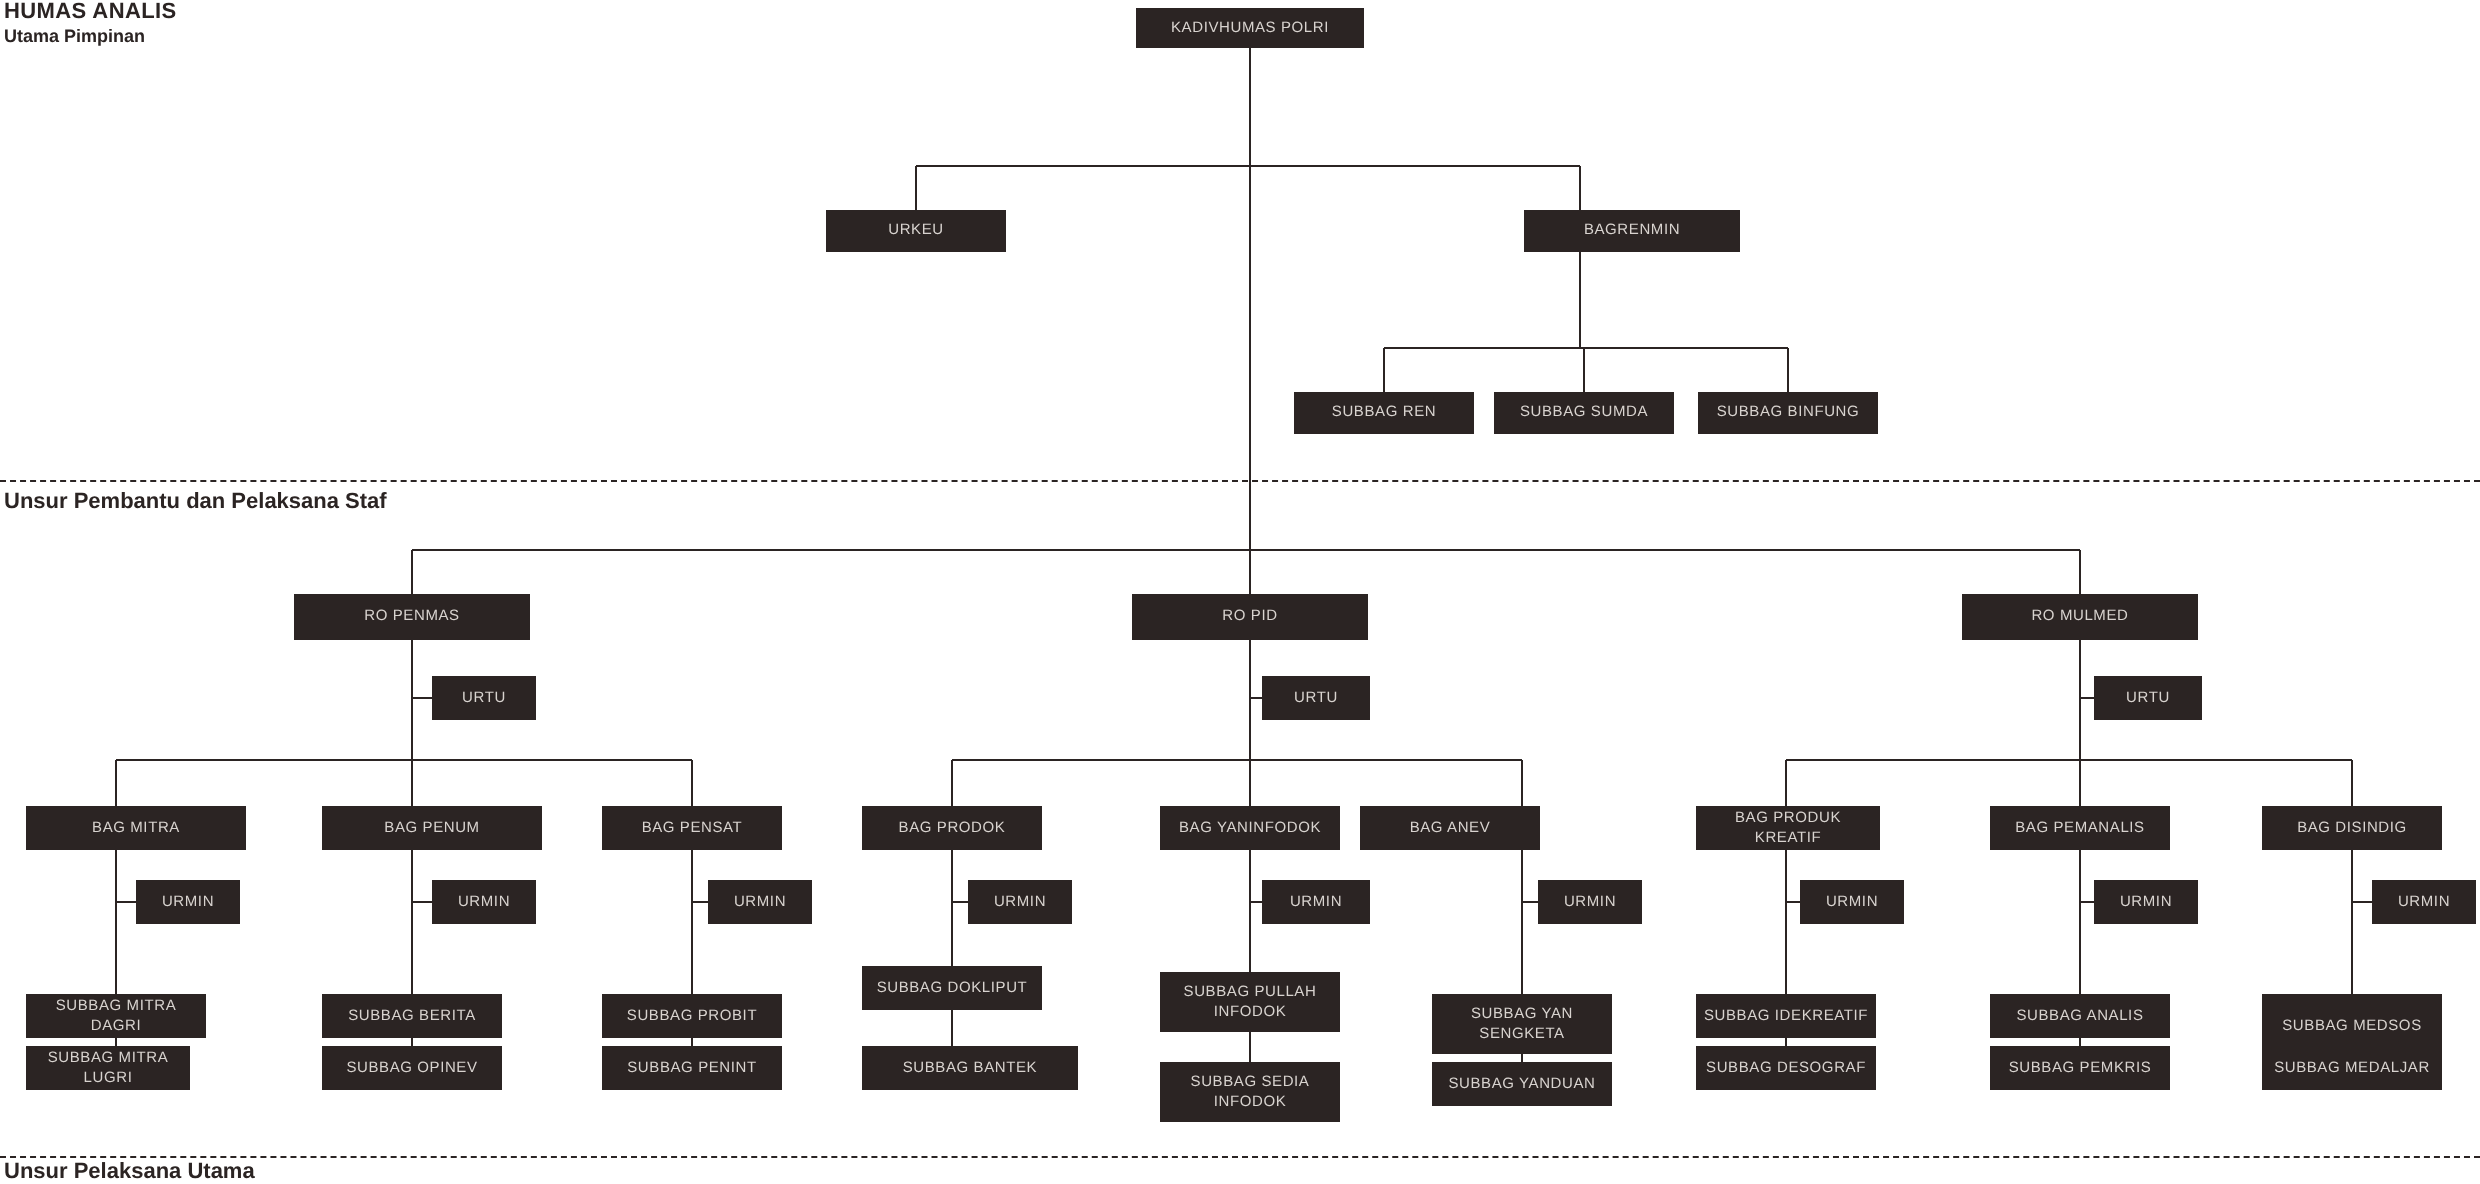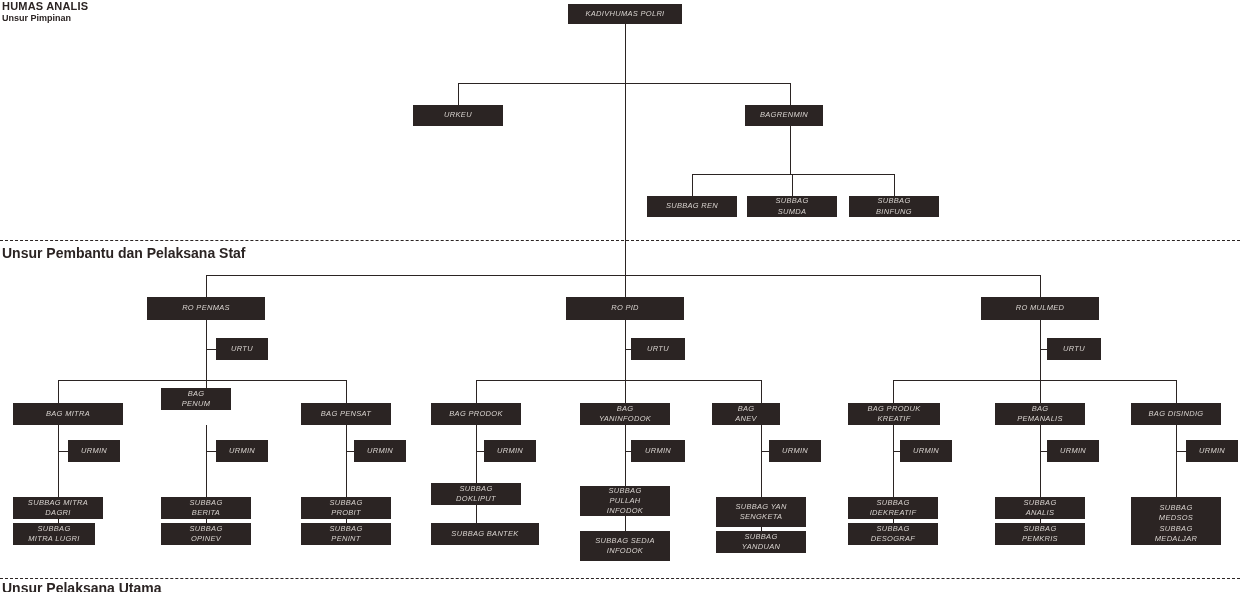--- a/index.html
+++ b/index.html
@@ -8,65 +8,64 @@
     background:var(--bg,#ffffff);
     font-family:"Liberation Sans", sans-serif;
   }
   .wires{position:absolute;left:0;top:0;width:1240px;height:592px;shape-rendering:crispEdges;}
   .wires path{stroke:var(--line,#2b2423);stroke-width:1;fill:none;}
   .node{
     position:absolute;box-sizing:border-box;
     background:var(--node-bg,#2b2423);color:var(--node-text,#d8d3cf);
     display:flex;align-items:center;justify-content:center;text-align:center;
     font-size:7.5px;line-height:1.35;letter-spacing:0.3px;text-transform:uppercase;
-    padding:1px 14px;
-    font-style:italic;
+    padding:1px 2px;
   }
   .hdr-title{position:absolute;left:2px;top:0;font-size:11px;font-weight:bold;color:var(--line,#2b2423);letter-spacing:0.2px;}
   .hdr-sub{position:absolute;left:2px;top:13px;font-size:9px;font-weight:bold;color:var(--line,#2b2423);}
-  .sec-label{position:absolute;left:2px;font-size:14px;font-weight:bold;color:var(--line,#2b2423);}
+  .sec-label{position:absolute;left:2px;font-size:11px;font-weight:bold;color:var(--line,#2b2423);}
   .divider{position:absolute;left:0;width:1240px;height:0;border-top:1px dashed var(--line,#2b2423);}
 </style>
 </head>
 <body>
 
 <div class="canvas">
 
   <svg class="wires" viewBox="0 0 1240 592">
     <path d="M625 24 V297 M458 83 H790 M458 83 V105 M790 83 V105 M790 126 V174 M692 174 H894 M692 174 V196 M792 174 V196 M894 174 V196"></path>
     <path d="M206 275 H1040 M206 275 V297 M1040 275 V297"></path>
     <path d="M206 320 V403 M206 349 H216 M58 380 H346 M58 380 V403 M346 380 V403 M58 425 V523 M58 451 H68 M206 425 V523 M206 451 H216 M346 425 V523 M346 451 H354"></path>
     <path d="M625 320 V403 M625 349 H631 M476 380 H761 M476 380 V403 M761 380 V403 M476 425 V523 M476 451 H484 M625 425 V531 M625 451 H631 M761 425 V531 M761 451 H769"></path>
     <path d="M1040 320 V403 M1040 349 H1047 M893 380 H1176 M893 380 V403 M1176 380 V403 M893 425 V523 M893 451 H900 M1040 425 V523 M1040 451 H1047 M1176 425 V523 M1176 451 H1186"></path>
   </svg>
 
   <div class="hdr-title">HUMAS ANALIS</div>
-  <div class="hdr-sub">Unsur Pimpinan</div>
+  <div class="hdr-sub">Utama Pimpinan</div>
 
   <div class="divider" style="top:240px"></div>
   <div class="sec-label" style="top:245px">Unsur Pembantu dan Pelaksana Staf</div>
   <div class="divider" style="top:578px"></div>
   <div class="sec-label" style="top:580px">Unsur Pelaksana Utama</div>
 
   <div class="node" style="left:568px;top:4px;width:114px;height:20px">KADIVHUMAS POLRI</div>
   <div class="node" style="left:413px;top:105px;width:90px;height:21px">URKEU</div>
-  <div class="node" style="left:745px;top:105px;width:78px;height:21px">BAGRENMIN</div>
+  <div class="node" style="left:762px;top:105px;width:108px;height:21px">BAGRENMIN</div>
   <div class="node" style="left:647px;top:196px;width:90px;height:21px">SUBBAG REN</div>
   <div class="node" style="left:747px;top:196px;width:90px;height:21px">SUBBAG SUMDA</div>
   <div class="node" style="left:849px;top:196px;width:90px;height:21px">SUBBAG BINFUNG</div>
 
   <div class="node" style="left:147px;top:297px;width:118px;height:23px">RO PENMAS</div>
   <div class="node" style="left:216px;top:338px;width:52px;height:22px">URTU</div>
 
   <div class="node" style="left:13px;top:403px;width:110px;height:22px">BAG MITRA</div>
   <div class="node" style="left:68px;top:440px;width:52px;height:22px">URMIN</div>
   <div class="node" style="left:13px;top:497px;width:90px;height:22px">SUBBAG MITRA DAGRI</div>
   <div class="node" style="left:13px;top:523px;width:82px;height:22px">SUBBAG MITRA LUGRI</div>
 
-  <div class="node" style="left:161px;top:388px;width:70px;height:22px">BAG PENUM</div>
+  <div class="node" style="left:161px;top:403px;width:110px;height:22px">BAG PENUM</div>
   <div class="node" style="left:216px;top:440px;width:52px;height:22px">URMIN</div>
   <div class="node" style="left:161px;top:497px;width:90px;height:22px">SUBBAG BERITA</div>
   <div class="node" style="left:161px;top:523px;width:90px;height:22px">SUBBAG OPINEV</div>
 
   <div class="node" style="left:301px;top:403px;width:90px;height:22px">BAG PENSAT</div>
   <div class="node" style="left:354px;top:440px;width:52px;height:22px">URMIN</div>
   <div class="node" style="left:301px;top:497px;width:90px;height:22px">SUBBAG PROBIT</div>
   <div class="node" style="left:301px;top:523px;width:90px;height:22px">SUBBAG PENINT</div>
 
   <div class="node" style="left:566px;top:297px;width:118px;height:23px">RO PID</div>
@@ -75,21 +74,21 @@
   <div class="node" style="left:431px;top:403px;width:90px;height:22px">BAG PRODOK</div>
   <div class="node" style="left:484px;top:440px;width:52px;height:22px">URMIN</div>
   <div class="node" style="left:431px;top:483px;width:90px;height:22px">SUBBAG DOKLIPUT</div>
   <div class="node" style="left:431px;top:523px;width:108px;height:22px">SUBBAG BANTEK</div>
 
   <div class="node" style="left:580px;top:403px;width:90px;height:22px">BAG YANINFODOK</div>
   <div class="node" style="left:631px;top:440px;width:54px;height:22px">URMIN</div>
   <div class="node" style="left:580px;top:486px;width:90px;height:30px">SUBBAG PULLAH INFODOK</div>
   <div class="node" style="left:580px;top:531px;width:90px;height:30px">SUBBAG SEDIA INFODOK</div>
 
-  <div class="node" style="left:712px;top:403px;width:68px;height:22px">BAG ANEV</div>
+  <div class="node" style="left:680px;top:403px;width:90px;height:22px">BAG ANEV</div>
   <div class="node" style="left:769px;top:440px;width:52px;height:22px">URMIN</div>
   <div class="node" style="left:716px;top:497px;width:90px;height:30px">SUBBAG YAN SENGKETA</div>
   <div class="node" style="left:716px;top:531px;width:90px;height:22px">SUBBAG YANDUAN</div>
 
   <div class="node" style="left:981px;top:297px;width:118px;height:23px">RO MULMED</div>
   <div class="node" style="left:1047px;top:338px;width:54px;height:22px">URTU</div>
 
   <div class="node" style="left:848px;top:403px;width:92px;height:22px">BAG PRODUK KREATIF</div>
   <div class="node" style="left:900px;top:440px;width:52px;height:22px">URMIN</div>
   <div class="node" style="left:848px;top:497px;width:90px;height:22px">SUBBAG IDEKREATIF</div>

